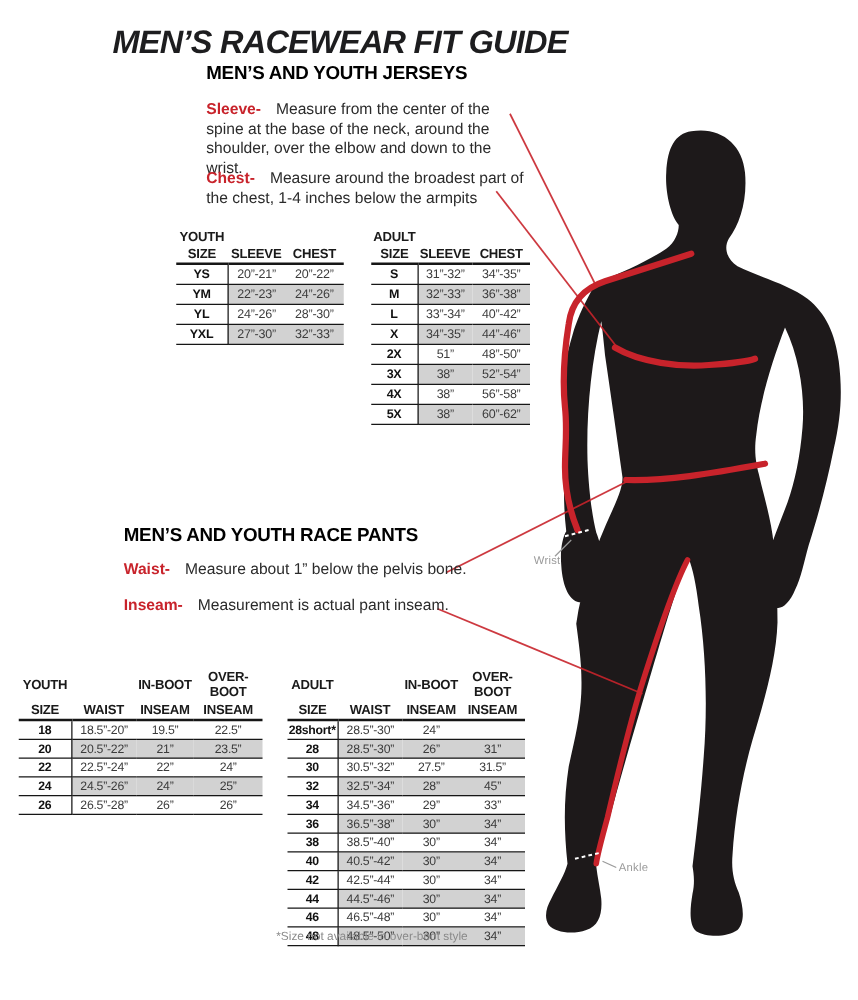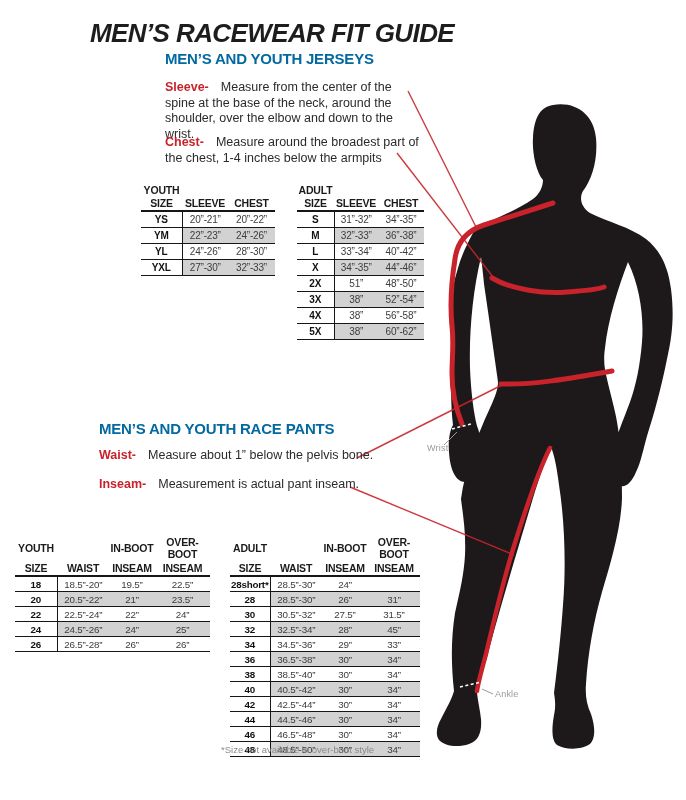--- a/index.html
+++ b/index.html
@@ -1,21 +1,21 @@
 <!DOCTYPE html>
 <html><head>
 <meta charset="utf-8">
 <style>
   html,body{margin:0;padding:0;background:#fff;}
   #canvas{position:relative;width:686px;height:800px;background:#ffffff;overflow:hidden;
           font-family:"Liberation Sans",sans-serif;color:#231f20;}
   .abs{position:absolute;}
   #title{left:90px;top:18px;font-size:26px;font-weight:bold;font-style:italic;
          letter-spacing:-0.6px;color:#1d1d1f;white-space:nowrap;}
-  .section-heading{font-size:15px;font-weight:bold;letter-spacing:-0.2px;color:#0369a1;white-space:nowrap;}
+  .section-heading{font-size:15px;font-weight:bold;letter-spacing:-0.2px;color:#000000;white-space:nowrap;}
   #jerseys-heading{left:165px;top:50px;}
   #pants-heading{left:99px;top:420px;}
   .para{font-size:12.5px;line-height:15.5px;color:#2b2b2b;}
   .para .term{font-weight:bold;color:#c8232b;padding-right:12px;}
   #sleeve-para{left:165px;top:80px;width:254px;}
   #chest-para{left:165px;top:135px;width:254px;}
   #waist-para{left:99px;top:448px;width:320px;}
   #inseam-para{left:99px;top:477px;width:320px;}
   #footnote{left:221px;top:744px;font-size:9.5px;color:#8a8a8a;}
 

